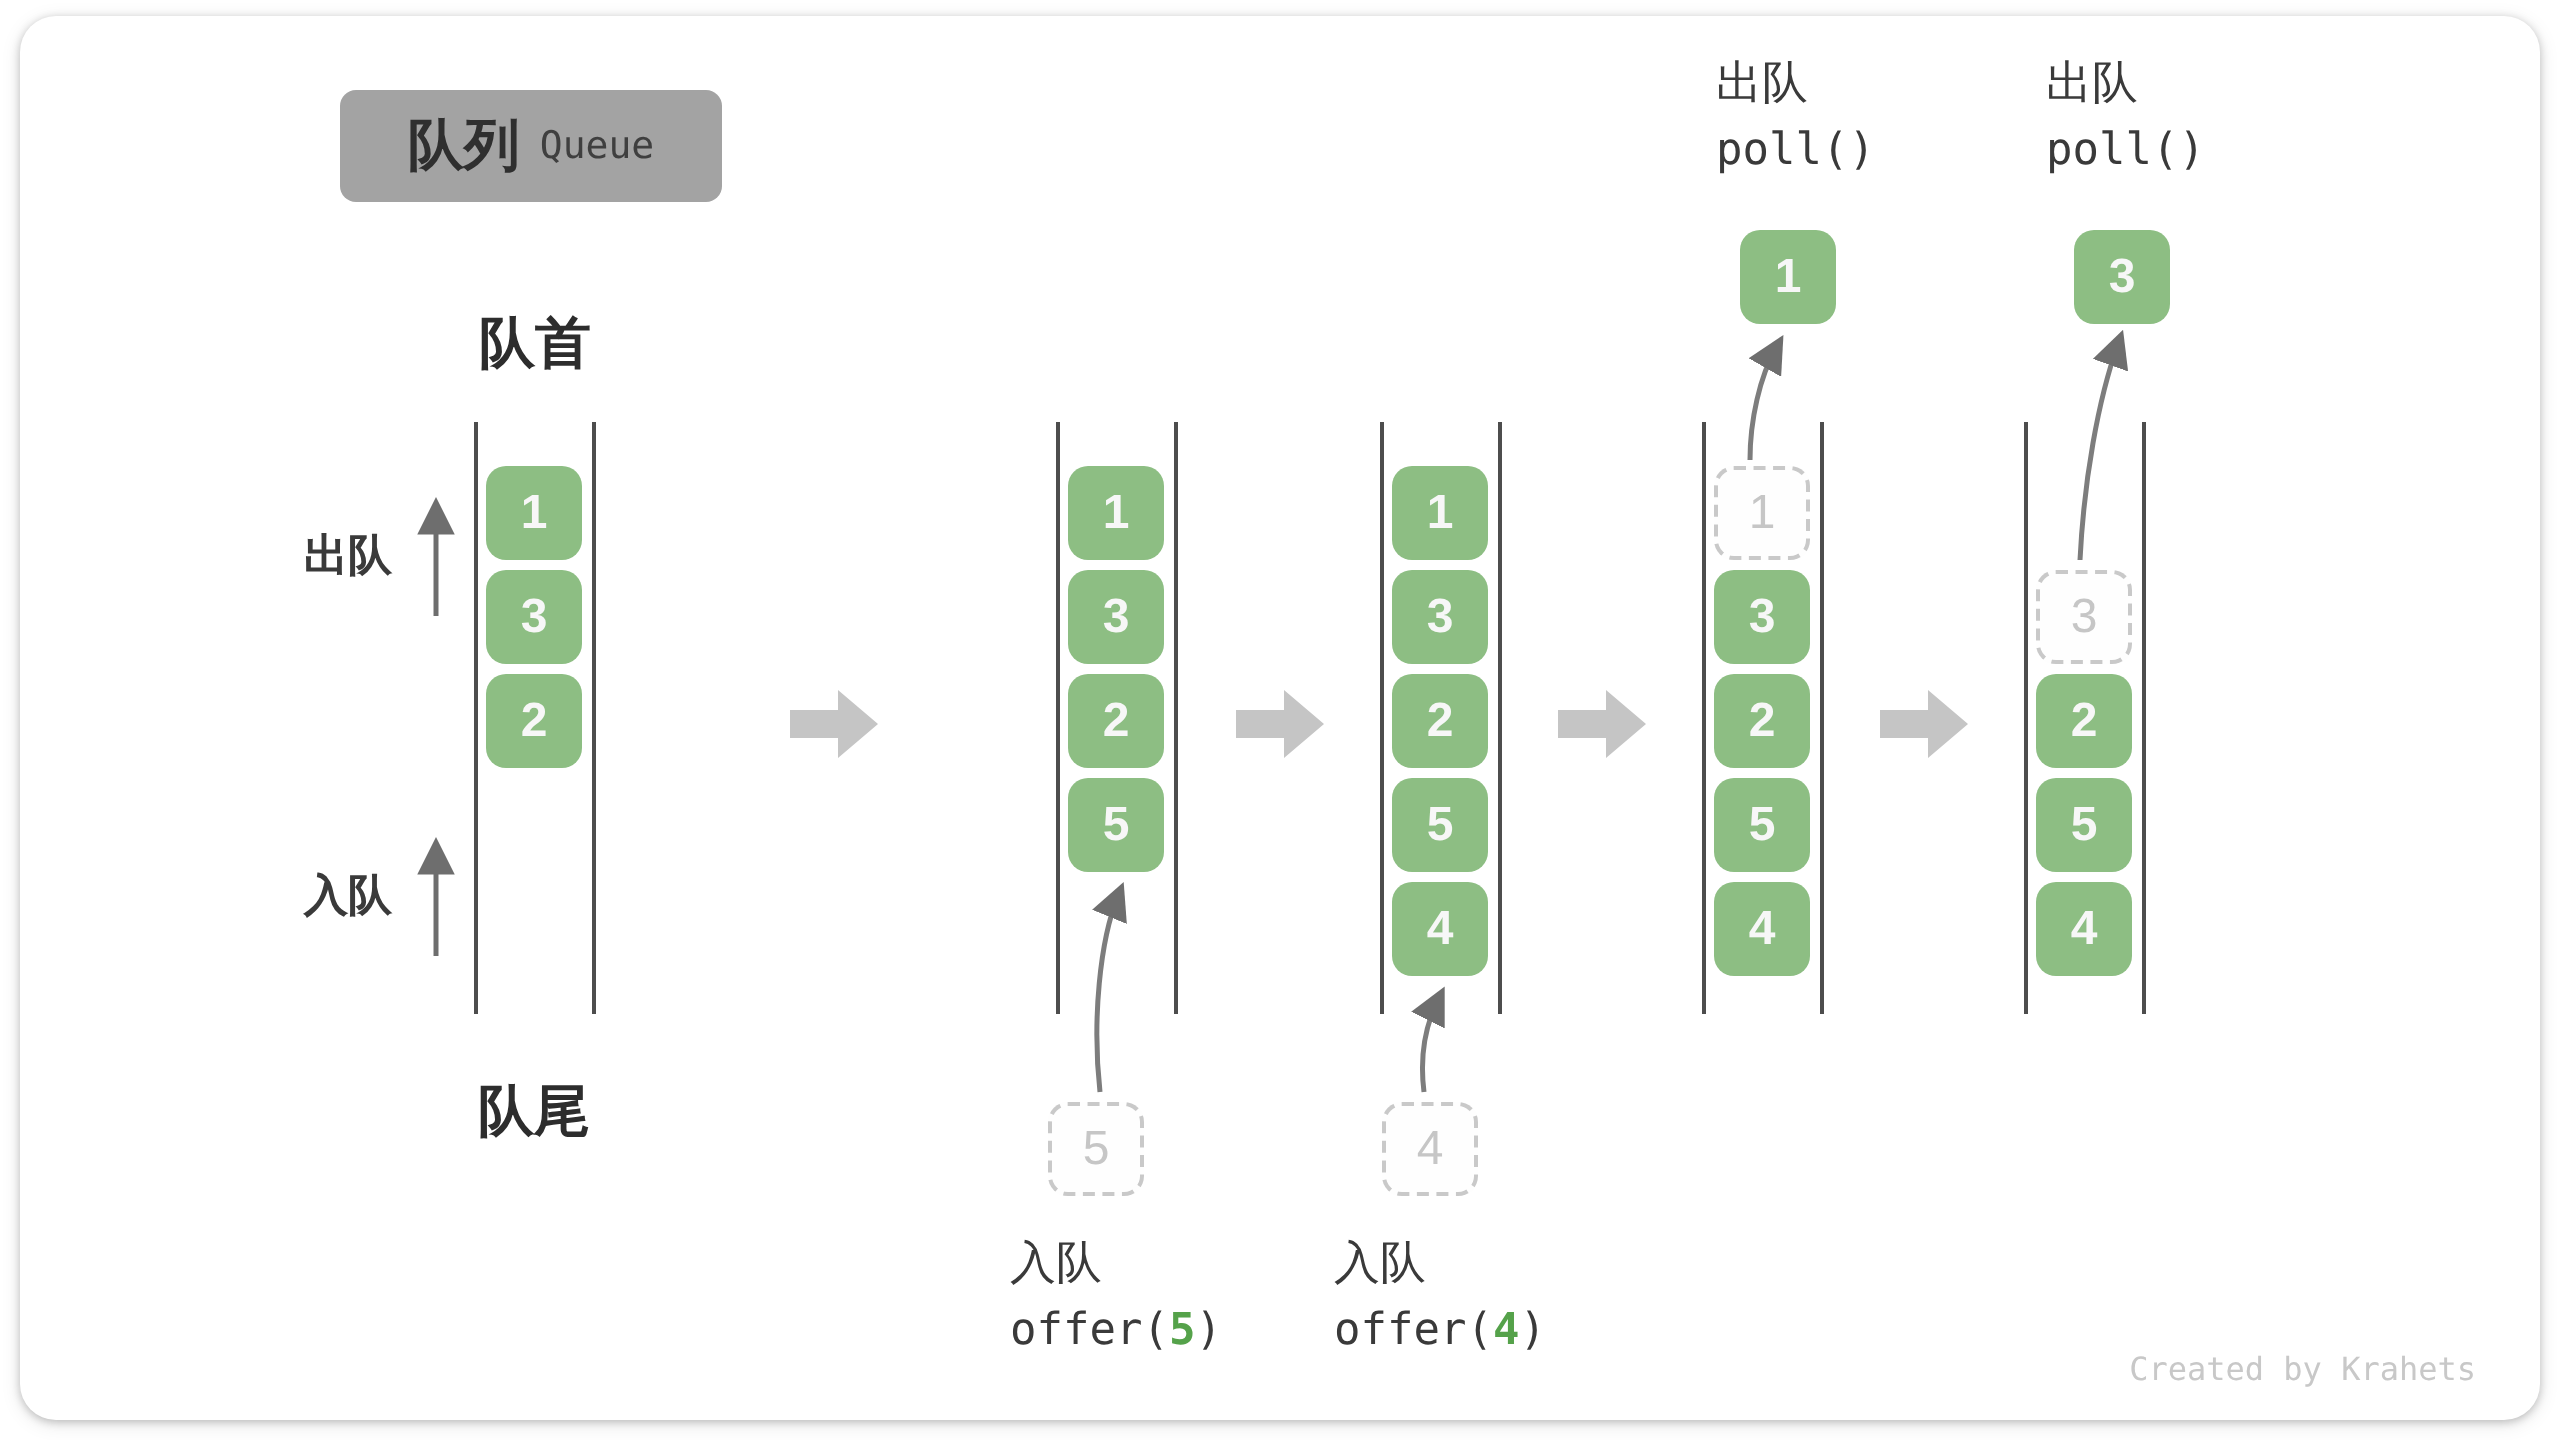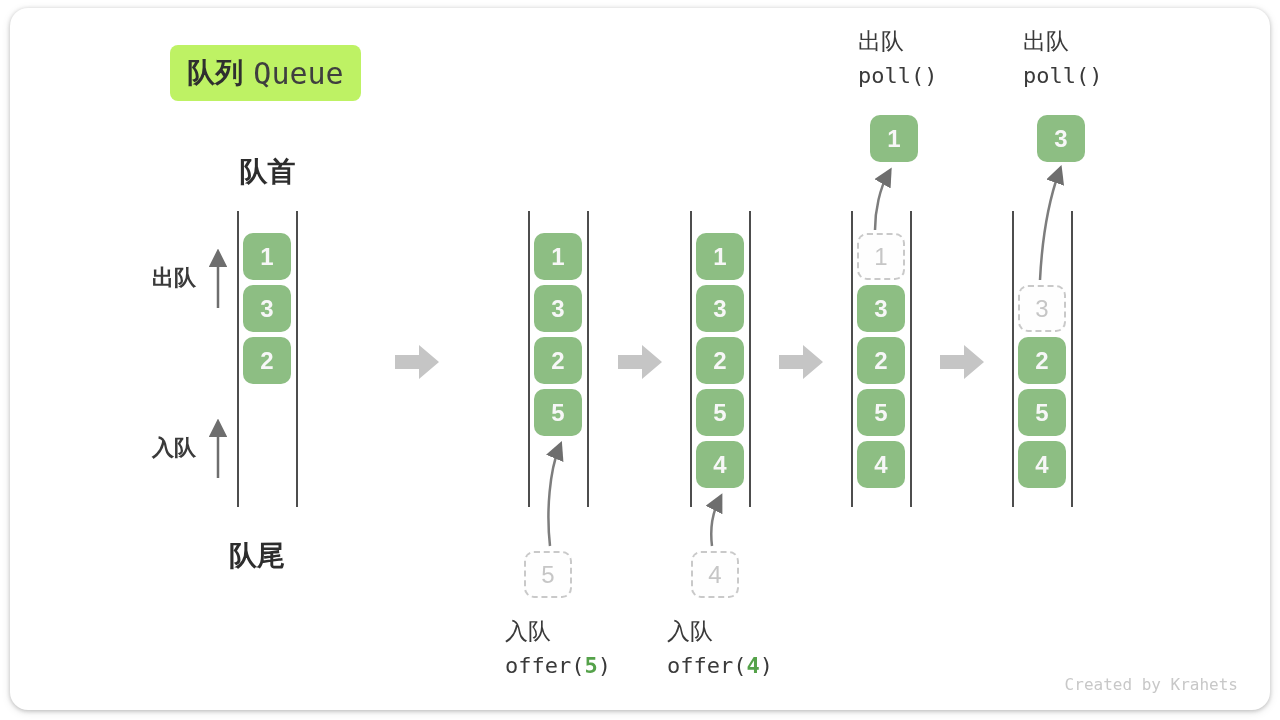--- a/index.html
+++ b/index.html
@@ -9,29 +9,29 @@
   .stage { position: absolute; left: 0; top: 0; width: 1280px; height: 720px; }
 
   .card {
     position: absolute; left: 10px; top: 8px; width: 1260px; height: 702px;
     background: #ffffff; border-radius: 18px;
     box-shadow: 0 1px 4px rgba(0,0,0,0.22), 0 2px 10px rgba(0,0,0,0.10);
   }
 
   .title-badge {
     position: absolute; left: 170px; top: 45px; width: 191px; height: 56px;
-    background: #bef264; border-radius: 8px;
+    background: #a3a3a3; border-radius: 8px;
     display: flex; align-items: center; justify-content: center; gap: 10px;
   }
   .title-zh { font-size: 28px; font-weight: bold; color: #2f2f2f; }
-  .title-en { font-family: "DejaVu Sans Mono", monospace; font-size: 30px; color: #3f3f3f; }
+  .title-en { font-family: "DejaVu Sans Mono", monospace; font-size: 19px; color: #3f3f3f; }
 
   .cjk-bold { font-size: 28px; font-weight: bold; color: #2d2d2d; line-height: 1; }
   .front-label { position: absolute; left: 237px; top: 158px; width: 61px; text-align: center; }
-  .rear-label  { position: absolute; left: 224px; top: 542px; width: 61px; text-align: right; }
+  .rear-label  { position: absolute; left: 239px; top: 542px; width: 61px; text-align: left; }
 
   .side-label { position: absolute; font-size: 22px; font-weight: bold; color: #3a3a3a; line-height: 1; }
   .dequeue-side { left: 152px; top: 267px; }
   .enqueue-side { left: 152px; top: 437px; }
 
   .wall { position: absolute; width: 2px; height: 296px; background: #4d4d4d; top: 211px; }
 
   .q-item {
     position: absolute; width: 48px; height: 47px; border-radius: 10px;
     background: #8dbe83; color: #f7f7f7; font-size: 24px; font-weight: bold;

